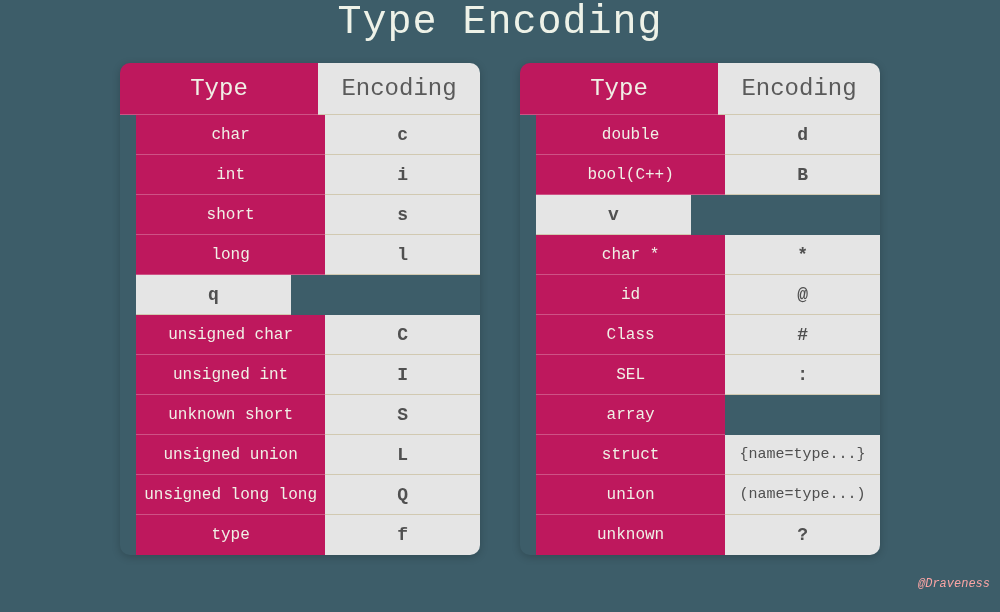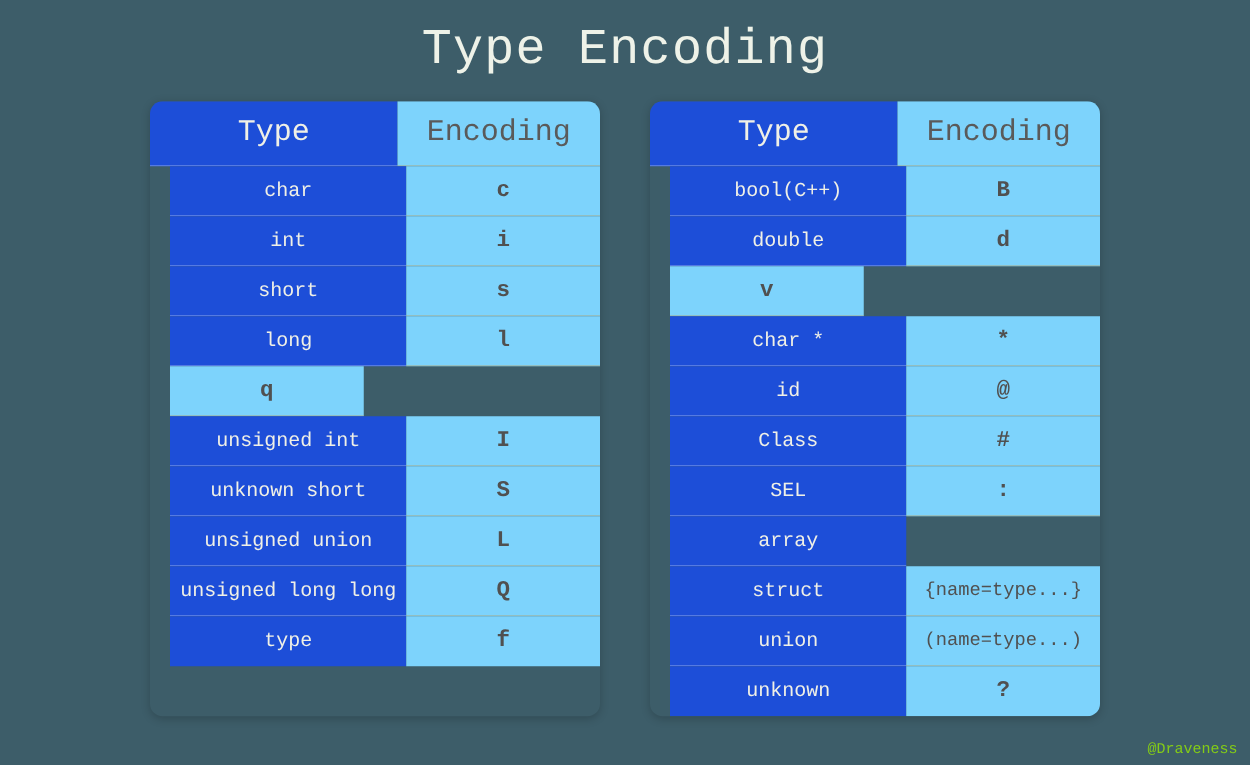--- a/index.html
+++ b/index.html
@@ -9,21 +9,20 @@
       background: #3d5d69;
       font-family: 'Menlo', 'Consolas', 'Courier New', monospace;
       position: relative;
       overflow: hidden;
     }
     .title {
       text-align: center;
       color: #eef2e8;
       font-size: 40px;
       font-weight: 500;
-      padding-top: 18px;
       padding-bottom: 18px;
       letter-spacing: 1px;
     }
     .tables-container {
       display: flex;
       justify-content: center;
       gap: 40px;
       padding: 0 20px;
     }
     .table {
@@ -36,31 +35,31 @@
       display: flex;
       height: 52px;
     }
     .data-row {
       display: flex;
       height: 40px;
       margin-left: 16px;
     }
     .cell-type {
       width: 55%;
-      background: #1d4ed8;
+      background: #be185d;
       color: #f0f0e6;
       display: flex;
       align-items: center;
       justify-content: center;
       font-size: 16px;
       border-bottom: 1px solid rgba(255,255,255,0.25);
     }
     .cell-encoding {
       width: 45%;
-      background: #7dd3fc;
+      background: #e5e5e5;
       color: #505050;
       display: flex;
       align-items: center;
       justify-content: center;
       font-size: 18px;
       font-weight: bold;
       border-bottom: 1px solid rgba(180,160,100,0.4);
     }
     .header-row .cell-type {
       font-size: 24px;
@@ -71,24 +70,25 @@
       font-weight: 500;
       color: #5a5a5a;
     }
     .small-encoding { font-size: 15px; font-weight: normal; }
     .data-row:last-child .cell-type,
     .data-row:last-child .cell-encoding {
       border-bottom: none;
     }
     .credit {
       position: absolute;
-      bottom: 6px;
+      bottom: 21px;
       right: 10px;
-      color: #84cc16;
+      color: #fca5a5;
       font-size: 12px;
+      font-style: italic;
     }
   </style>
 </head>
 <body>
 
 <div class="title">Type Encoding</div>
 
 <div class="tables-container">
 
   <div class="table">
@@ -110,20 +110,24 @@
           <div class="cell-encoding">s</div>
         </div>
         <div class="data-row">
           <div class="cell-type">long</div>
           <div class="cell-encoding">l</div>
         </div>
         <div class="data-row">
           <div class="cell-encoding">q</div>
         </div>
         <div class="data-row">
+          <div class="cell-type">unsigned char</div>
+          <div class="cell-encoding">C</div>
+        </div>
+        <div class="data-row">
           <div class="cell-type">unsigned int</div>
           <div class="cell-encoding">I</div>
         </div>
         <div class="data-row">
           <div class="cell-type">unknown short</div>
           <div class="cell-encoding">S</div>
         </div>
         <div class="data-row">
           <div class="cell-type">unsigned union</div>
           <div class="cell-encoding">L</div>
@@ -139,28 +143,28 @@
       </div>
   </div>
 
   <div class="table">
     <div class="header-row">
       <div class="cell-type">Type</div>
       <div class="cell-encoding">Encoding</div>
     </div>
     <div id="table2-body">
         <div class="data-row">
+          <div class="cell-type">double</div>
+          <div class="cell-encoding">d</div>
+        </div>
+        <div class="data-row">
           <div class="cell-type">bool(C++)</div>
           <div class="cell-encoding">B</div>
         </div>
         <div class="data-row">
-          <div class="cell-type">double</div>
-          <div class="cell-encoding">d</div>
-        </div>
-        <div class="data-row">
           <div class="cell-encoding">v</div>
         </div>
         <div class="data-row">
           <div class="cell-type">char *</div>
           <div class="cell-encoding">*</div>
         </div>
         <div class="data-row">
           <div class="cell-type">id</div>
           <div class="cell-encoding">@</div>
         </div>

